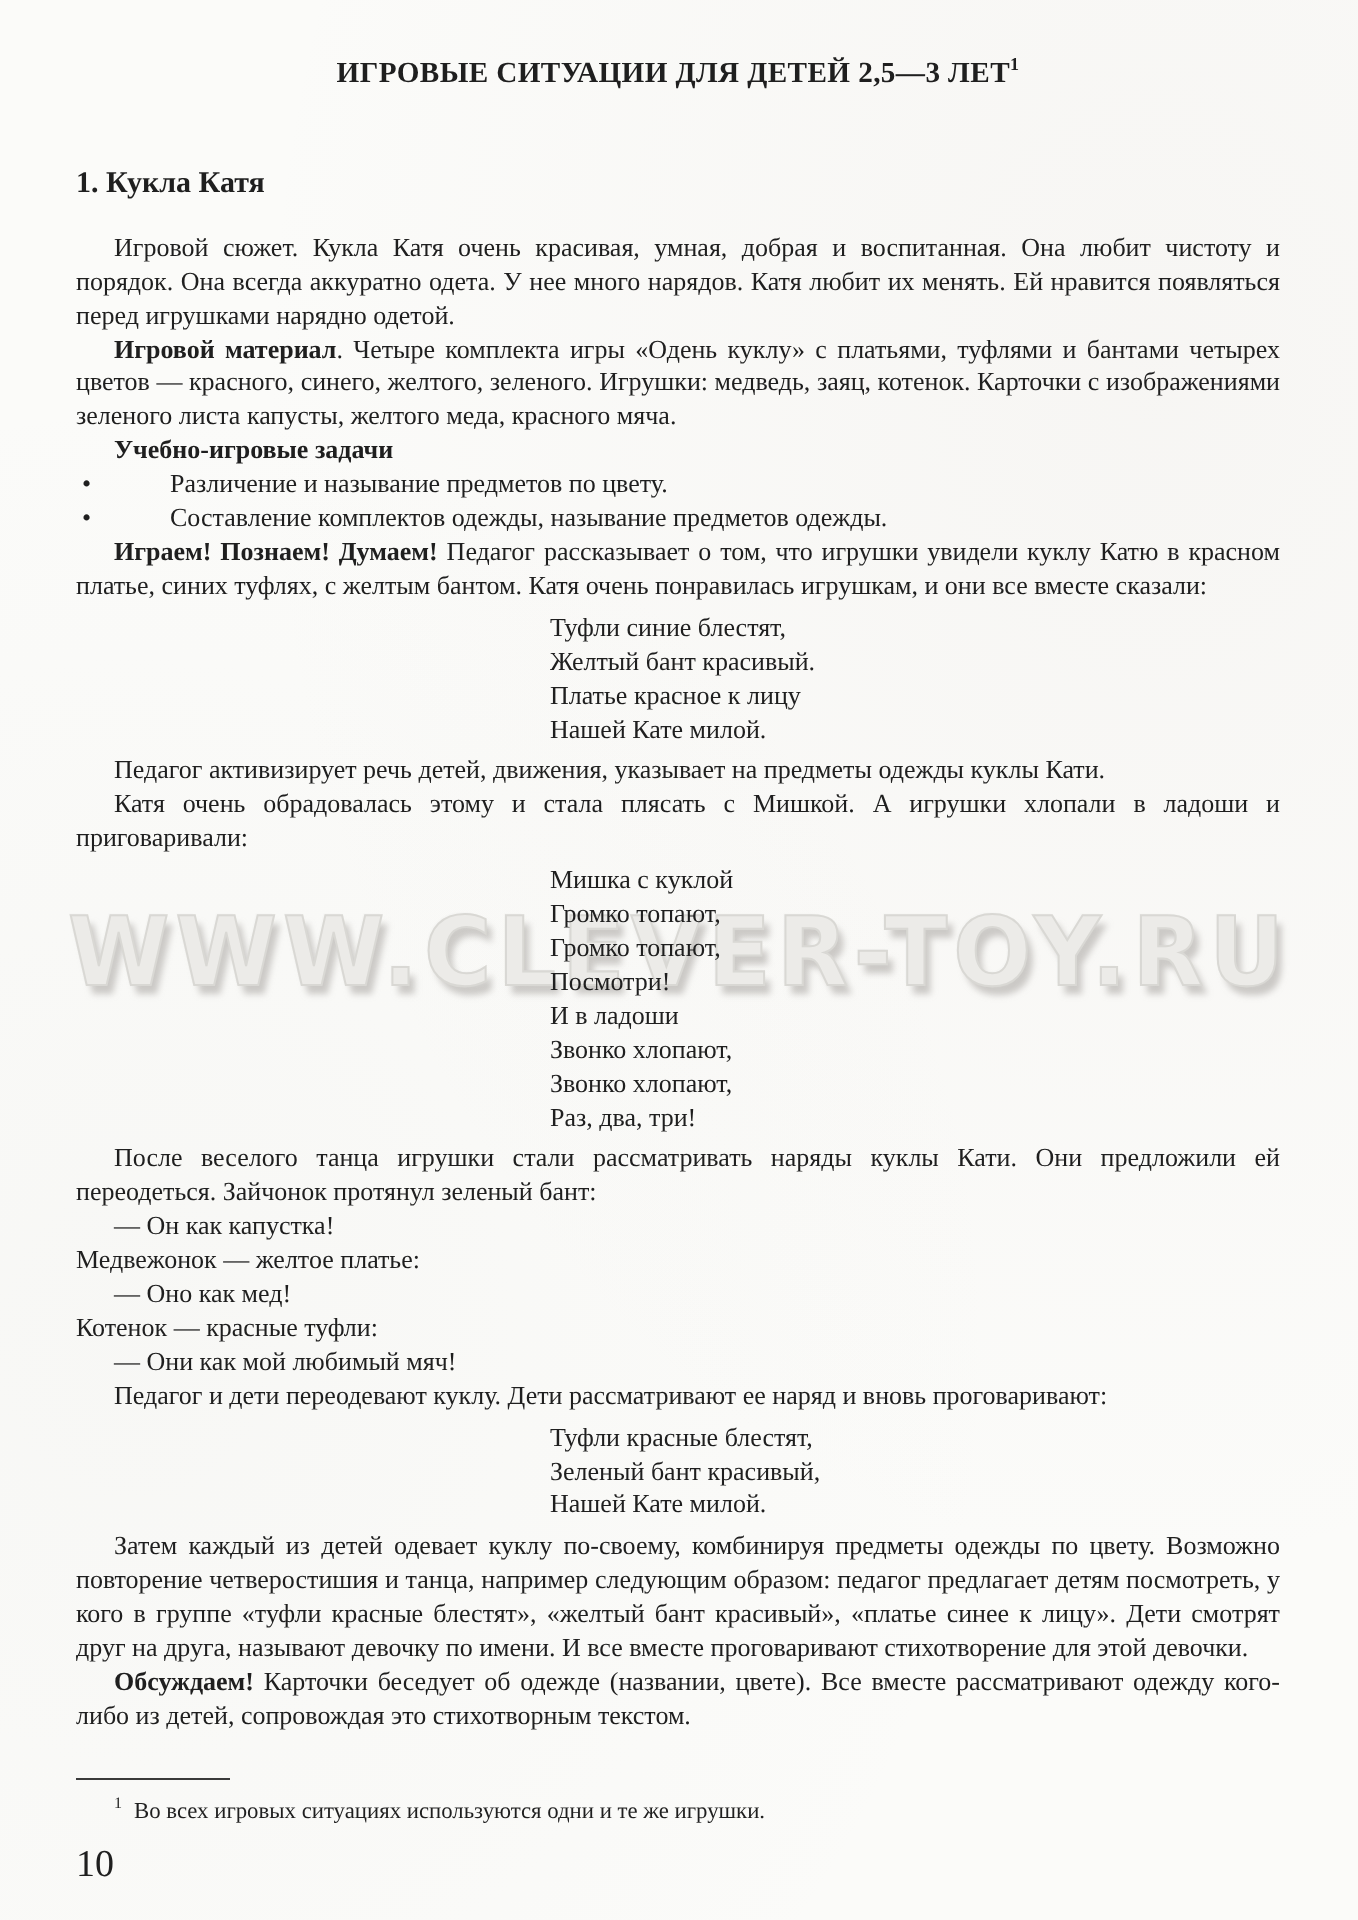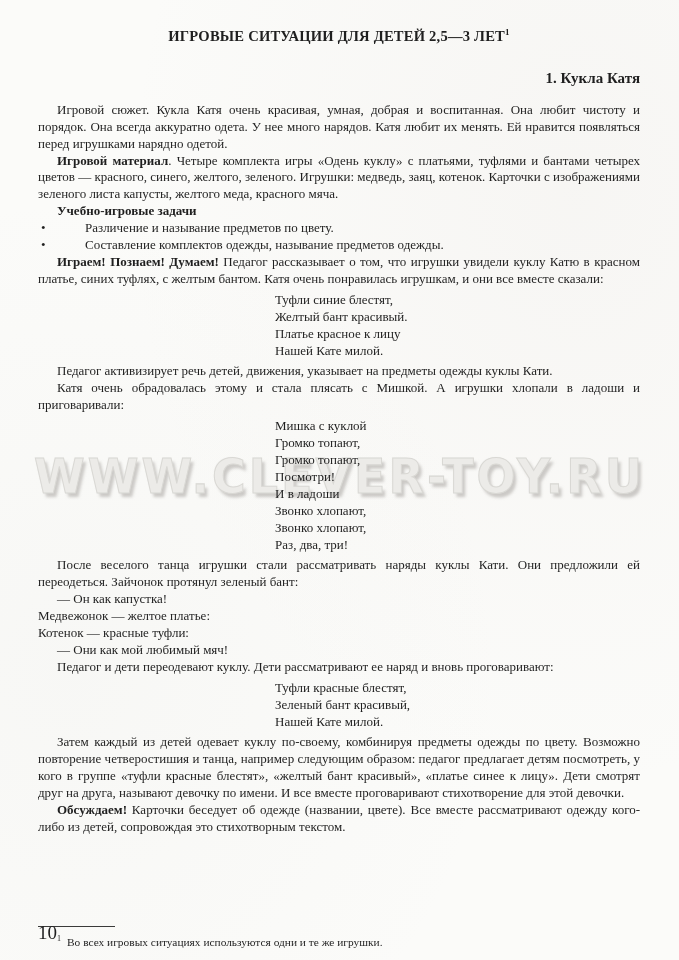--- a/index.html
+++ b/index.html
@@ -40,24 +40,24 @@
   }
   .title{
     text-align:center;
     font-weight:bold;
     font-size:14.6px;
     letter-spacing:0.2px;
     margin:0;
   }
   .title sup{font-size:9px;}
   .section-heading{
-    text-align:right;
+    text-align:left;
     font-weight:bold;
     font-size:15px;
-    margin:25px 0 0 0;
+    margin:38px 0 0 0;
   }
   .content{
     margin-top:15px;
     font-size:13px;
     line-height:16.9px;
   }
   .para{
     margin:0;
     text-indent:19px;
     text-align:justify;
@@ -73,21 +73,21 @@
     padding-left:3px;
     flex:0 0 24px;
   }
   .bullet-item .btext{flex:1;margin-left:20px;}
   .verse{
     margin:4px 0 4px 237px;
   }
   .verse-line{white-space:nowrap;}
   .footnote-area{
     position:absolute;
-    left:38px;right:39px;top:926px;
+    left:38px;right:39px;top:889px;
     z-index:1;
     font-size:11.4px;
     line-height:14px;
   }
   .footnote-rule{
     width:77px;
     border-top:1.2px solid #3a3a3a;
     margin-bottom:5px;
   }
   .footnote{
@@ -141,20 +141,21 @@
           <div class="verse-line">Громко топают,</div>
           <div class="verse-line">Посмотри!</div>
           <div class="verse-line">И в ладоши</div>
           <div class="verse-line">Звонко хлопают,</div>
           <div class="verse-line">Звонко хлопают,</div>
           <div class="verse-line">Раз, два, три!</div>
         </div>
         <p class="para"><span>После веселого танца игрушки стали рассматривать наряды куклы Кати. Они предложили ей переодеться. Зайчонок протянул зеленый бант:</span></p>
         <p class="para"><span>— Он как капустка!</span></p>
         <p class="para flush"><span>Медвежонок — желтое платье:</span></p>
+        <p class="para"><span>— Оно как мед!</span></p>
         <p class="para flush"><span>Котенок — красные туфли:</span></p>
         <p class="para"><span>— Они как мой любимый мяч!</span></p>
         <p class="para"><span>Педагог и дети переодевают куклу. Дети рассматривают ее наряд и вновь проговаривают:</span></p>
         <div class="verse">
           <div class="verse-line">Туфли красные блестят,</div>
           <div class="verse-line">Зеленый бант красивый,</div>
           <div class="verse-line">Нашей Кате милой.</div>
         </div>
         <p class="para"><span>Затем каждый из детей одевает куклу по-своему, комбинируя предметы одежды по цвету. Возможно повторение четверостишия и танца, например следующим образом: педагог предлагает детям посмотреть, у кого в группе «туфли красные блестят», «желтый бант красивый», «платье синее к лицу». Дети смотрят друг на друга, называют девочку по имени. И все вместе проговаривают стихотворение для этой девочки.</span></p>
         <p class="para"><b>Обсуждаем!</b><span> Карточки беседует об одежде (названии, цвете). Все вместе рассматривают одежду кого-либо из детей, сопровождая это стихотворным текстом.</span></p>

